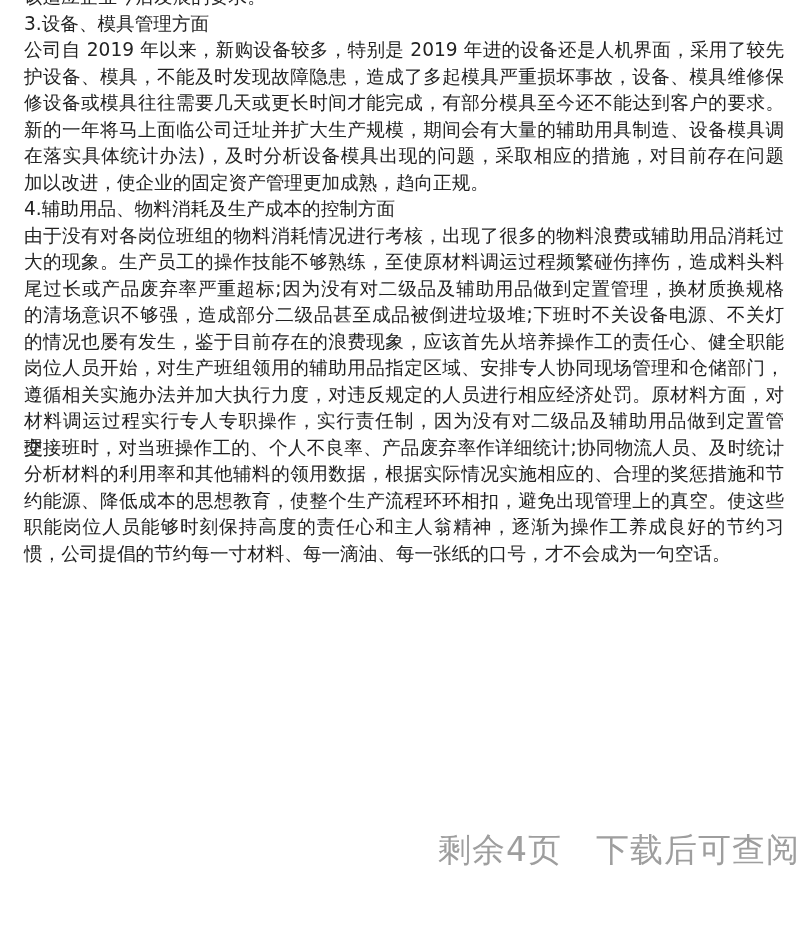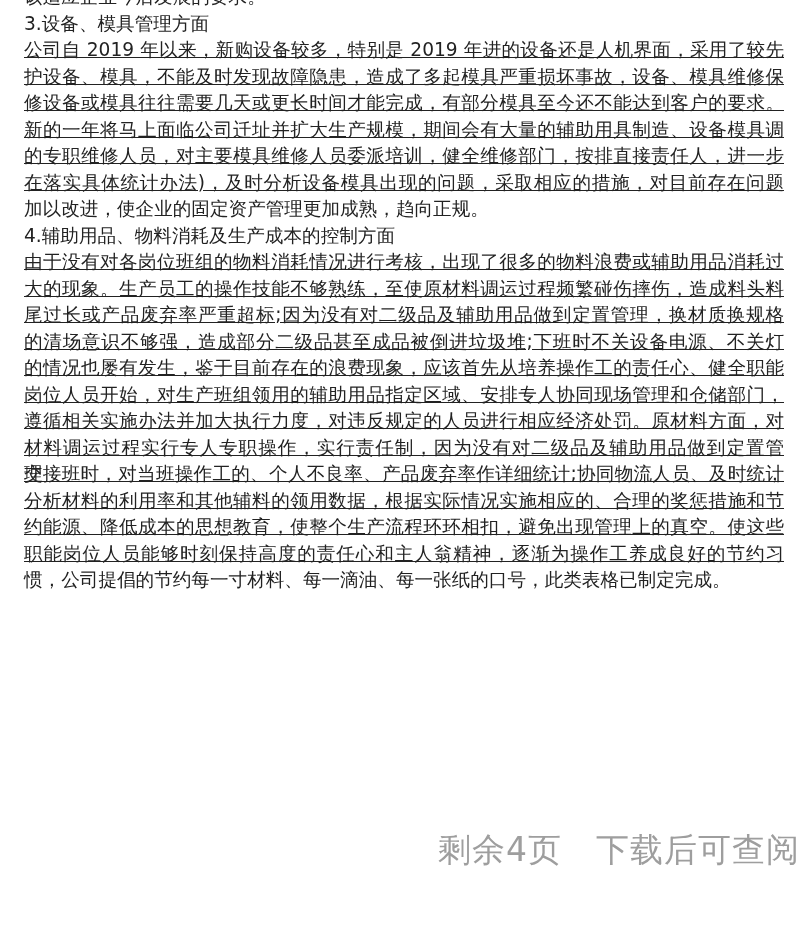--- a/index.html
+++ b/index.html
@@ -25,21 +25,20 @@
   }
   .line {
     display: block;
     white-space: nowrap;
     height: 26.5px;
   }
   .justify {
     text-align: justify;
     text-align-last: justify;
     white-space: normal;
-    text-decoration: underline;
   }
   .watermark {
     position: absolute;
     color: rgba(200,200,200,0.35);
     font-size: 44px;
     transform: rotate(-45deg);
     pointer-events: none;
     letter-spacing: 4px;
   }
   .footer {
@@ -65,39 +64,38 @@
       <span class="line">该适应企业今后发展的要求。</span>
     </div>
     <div>
       <span class="line">3.设备、模具管理方面</span>
     </div>
     <div>
       <span class="line justify">公司自 2019 年以来，新购设备较多，特别是 2019 年进的设备还是人机界面，采用了较先</span>
       <span class="line justify">护设备、模具，不能及时发现故障隐患，造成了多起模具严重损坏事故，设备、模具维修保</span>
       <span class="line justify">修设备或模具往往需要几天或更长时间才能完成，有部分模具至今还不能达到客户的要求。</span>
       <span class="line justify">新的一年将马上面临公司迁址并扩大生产规模，期间会有大量的辅助用具制造、设备模具调</span>
-      <span class="line justify">的专职维修人员，对主要模具维修人员委派培训，健全维修部门，按排直接责任人，进一步</span>
       <span class="line justify">在落实具体统计办法)，及时分析设备模具出现的问题，采取相应的措施，对目前存在问题</span>
       <span class="line">加以改进，使企业的固定资产管理更加成熟，趋向正规。</span>
     </div>
     <div>
       <span class="line">4.辅助用品、物料消耗及生产成本的控制方面</span>
     </div>
     <div>
       <span class="line justify">由于没有对各岗位班组的物料消耗情况进行考核，出现了很多的物料浪费或辅助用品消耗过</span>
       <span class="line justify">大的现象。生产员工的操作技能不够熟练，至使原材料调运过程频繁碰伤摔伤，造成料头料</span>
       <span class="line justify">尾过长或产品废弃率严重超标;因为没有对二级品及辅助用品做到定置管理，换材质换规格</span>
       <span class="line justify">的清场意识不够强，造成部分二级品甚至成品被倒进垃圾堆;下班时不关设备电源、不关灯</span>
       <span class="line justify">的情况也屡有发生，鉴于目前存在的浪费现象，应该首先从培养操作工的责任心、健全职能</span>
       <span class="line justify">岗位人员开始，对生产班组领用的辅助用品指定区域、安排专人协同现场管理和仓储部门，</span>
       <span class="line justify">遵循相关实施办法并加大执行力度，对违反规定的人员进行相应经济处罚。原材料方面，对</span>
       <span class="line justify">材料调运过程实行专人专职操作，实行责任制，因为没有对二级品及辅助用品做到定置管理，</span>
       <span class="line justify">交接班时，对当班操作工的、个人不良率、产品废弃率作详细统计;协同物流人员、及时统计</span>
       <span class="line justify">分析材料的利用率和其他辅料的领用数据，根据实际情况实施相应的、合理的奖惩措施和节</span>
       <span class="line justify">约能源、降低成本的思想教育，使整个生产流程环环相扣，避免出现管理上的真空。使这些</span>
       <span class="line justify">职能岗位人员能够时刻保持高度的责任心和主人翁精神，逐渐为操作工养成良好的节约习</span>
-      <span class="line">惯，公司提倡的节约每一寸材料、每一滴油、每一张纸的口号，此类表格已制定完成。</span>
+      <span class="line">惯，公司提倡的节约每一寸材料、每一滴油、每一张纸的口号，才不会成为一句空话。</span>
     </div>
   </div>
 
 <div class="footer">
   <span>剩余4页</span><span class="gap"></span><span>下载后可查阅</span>
 </div>
 
 </body></html>

